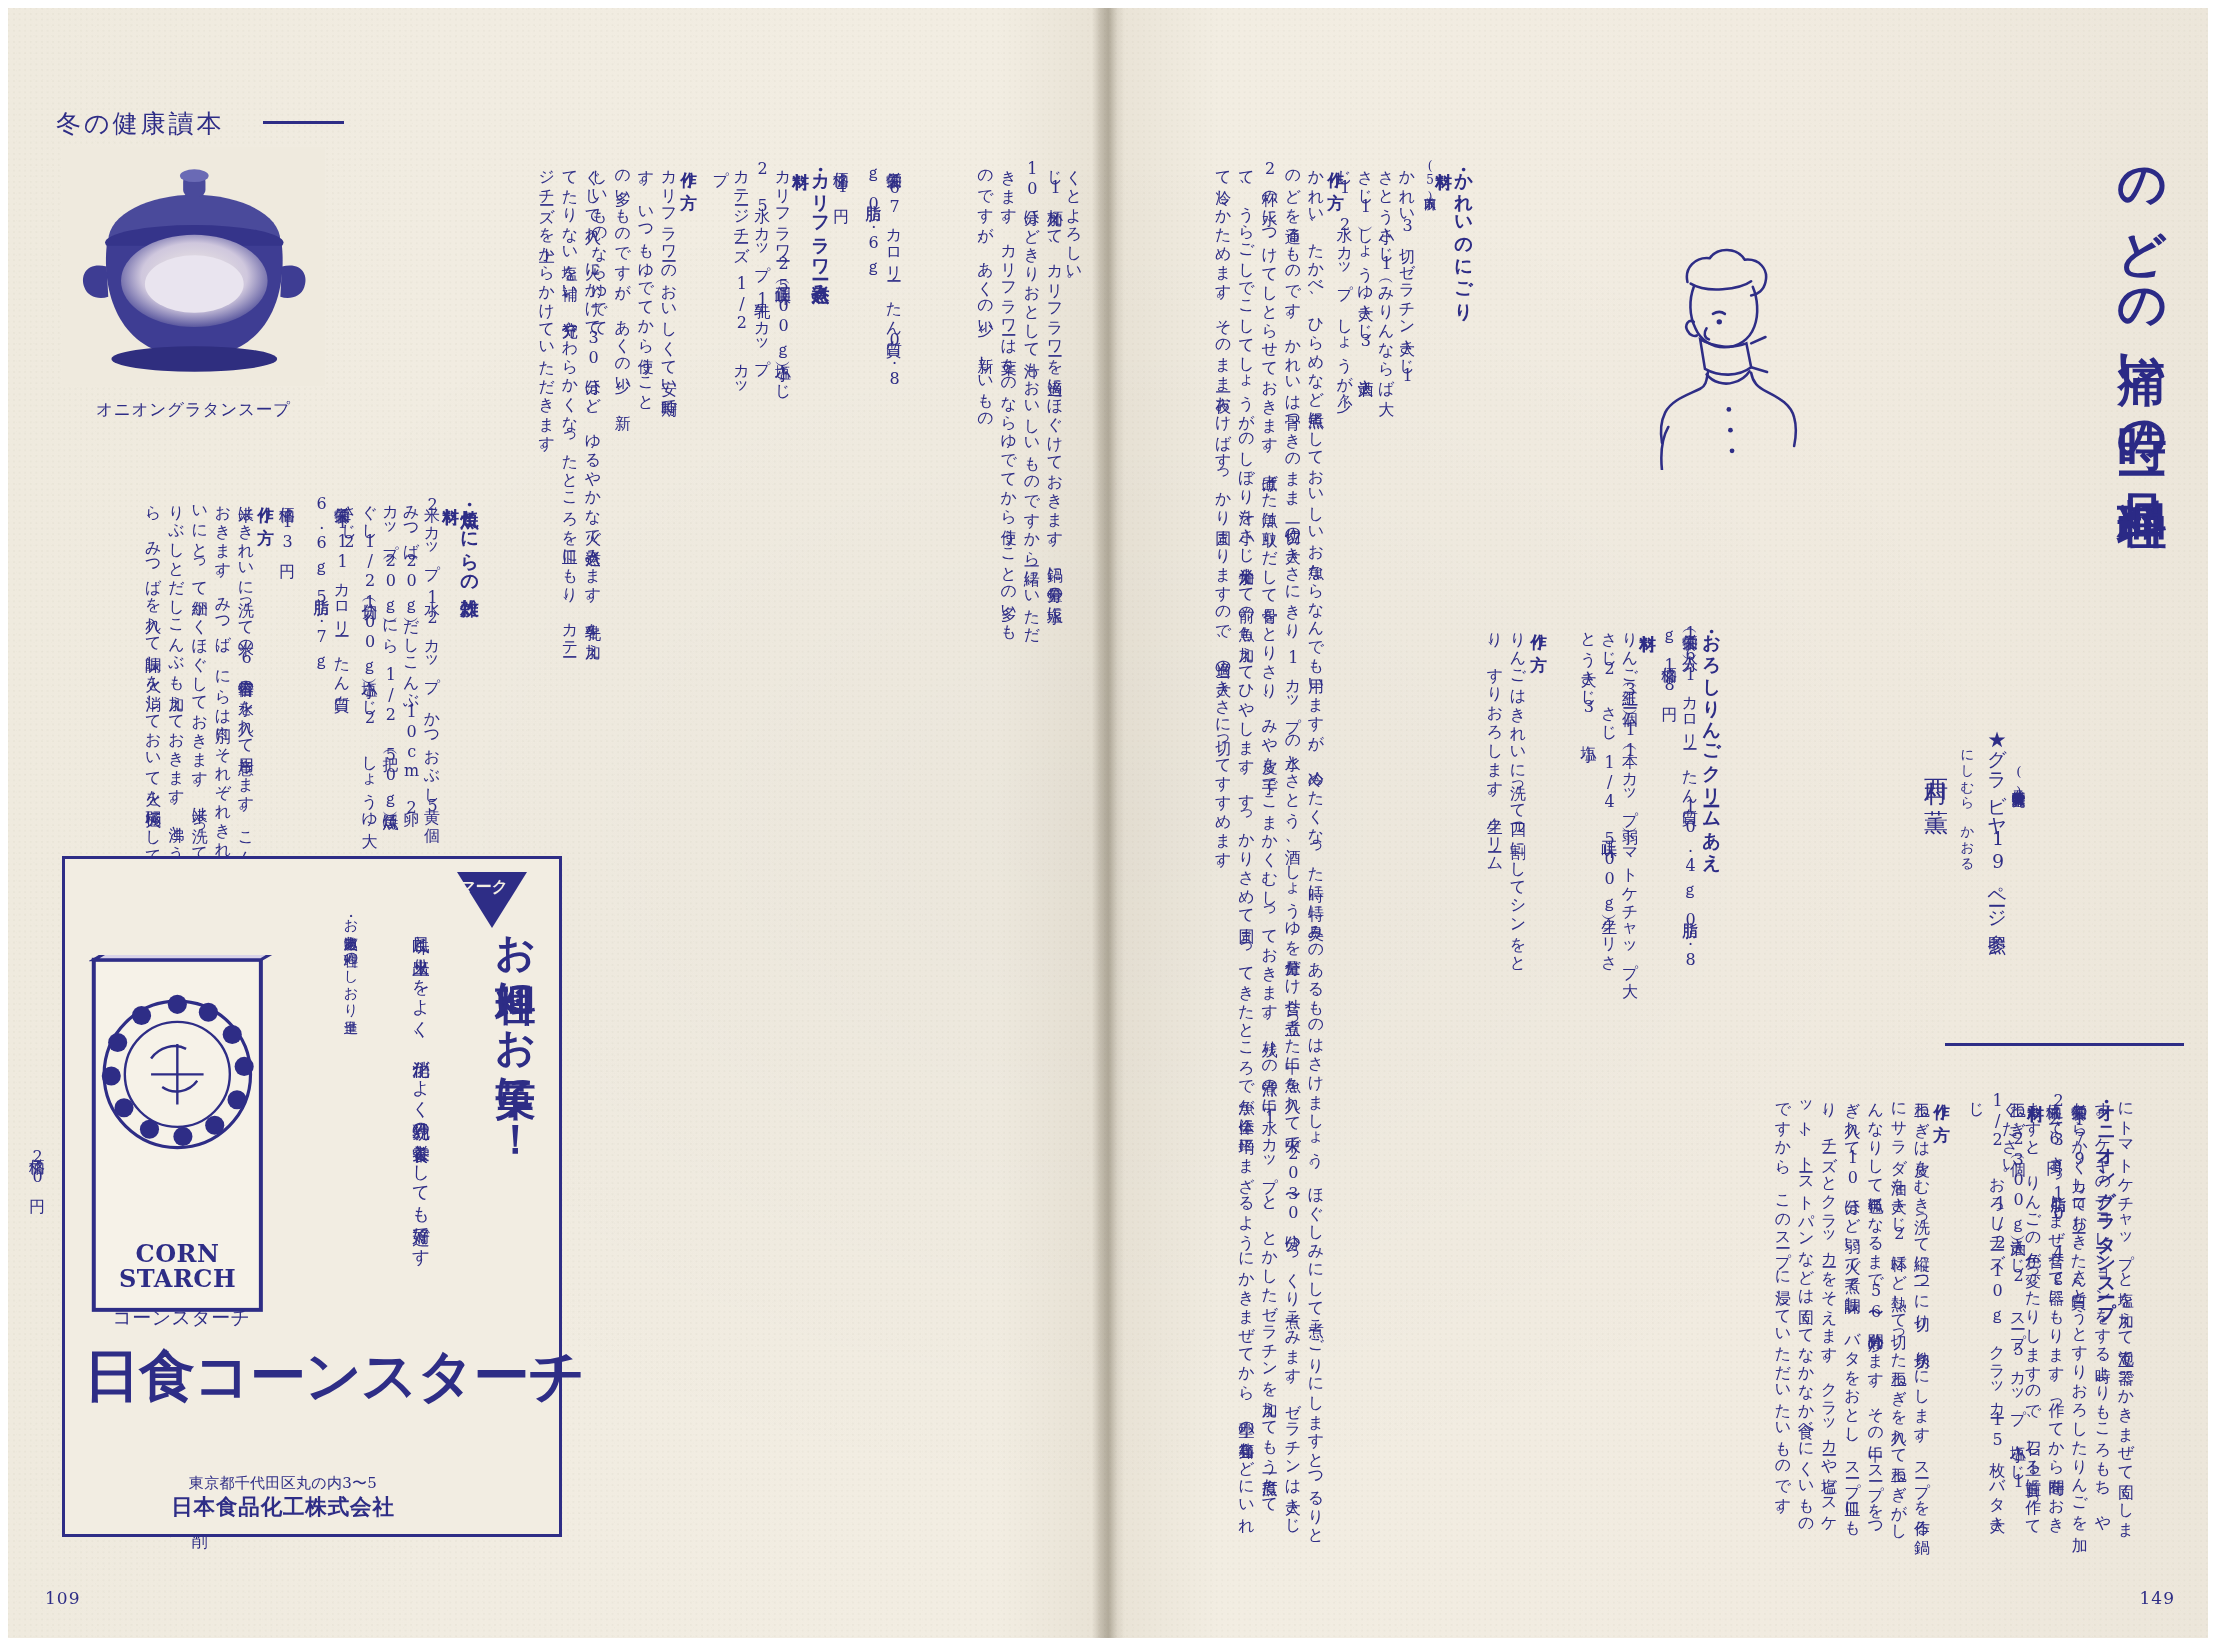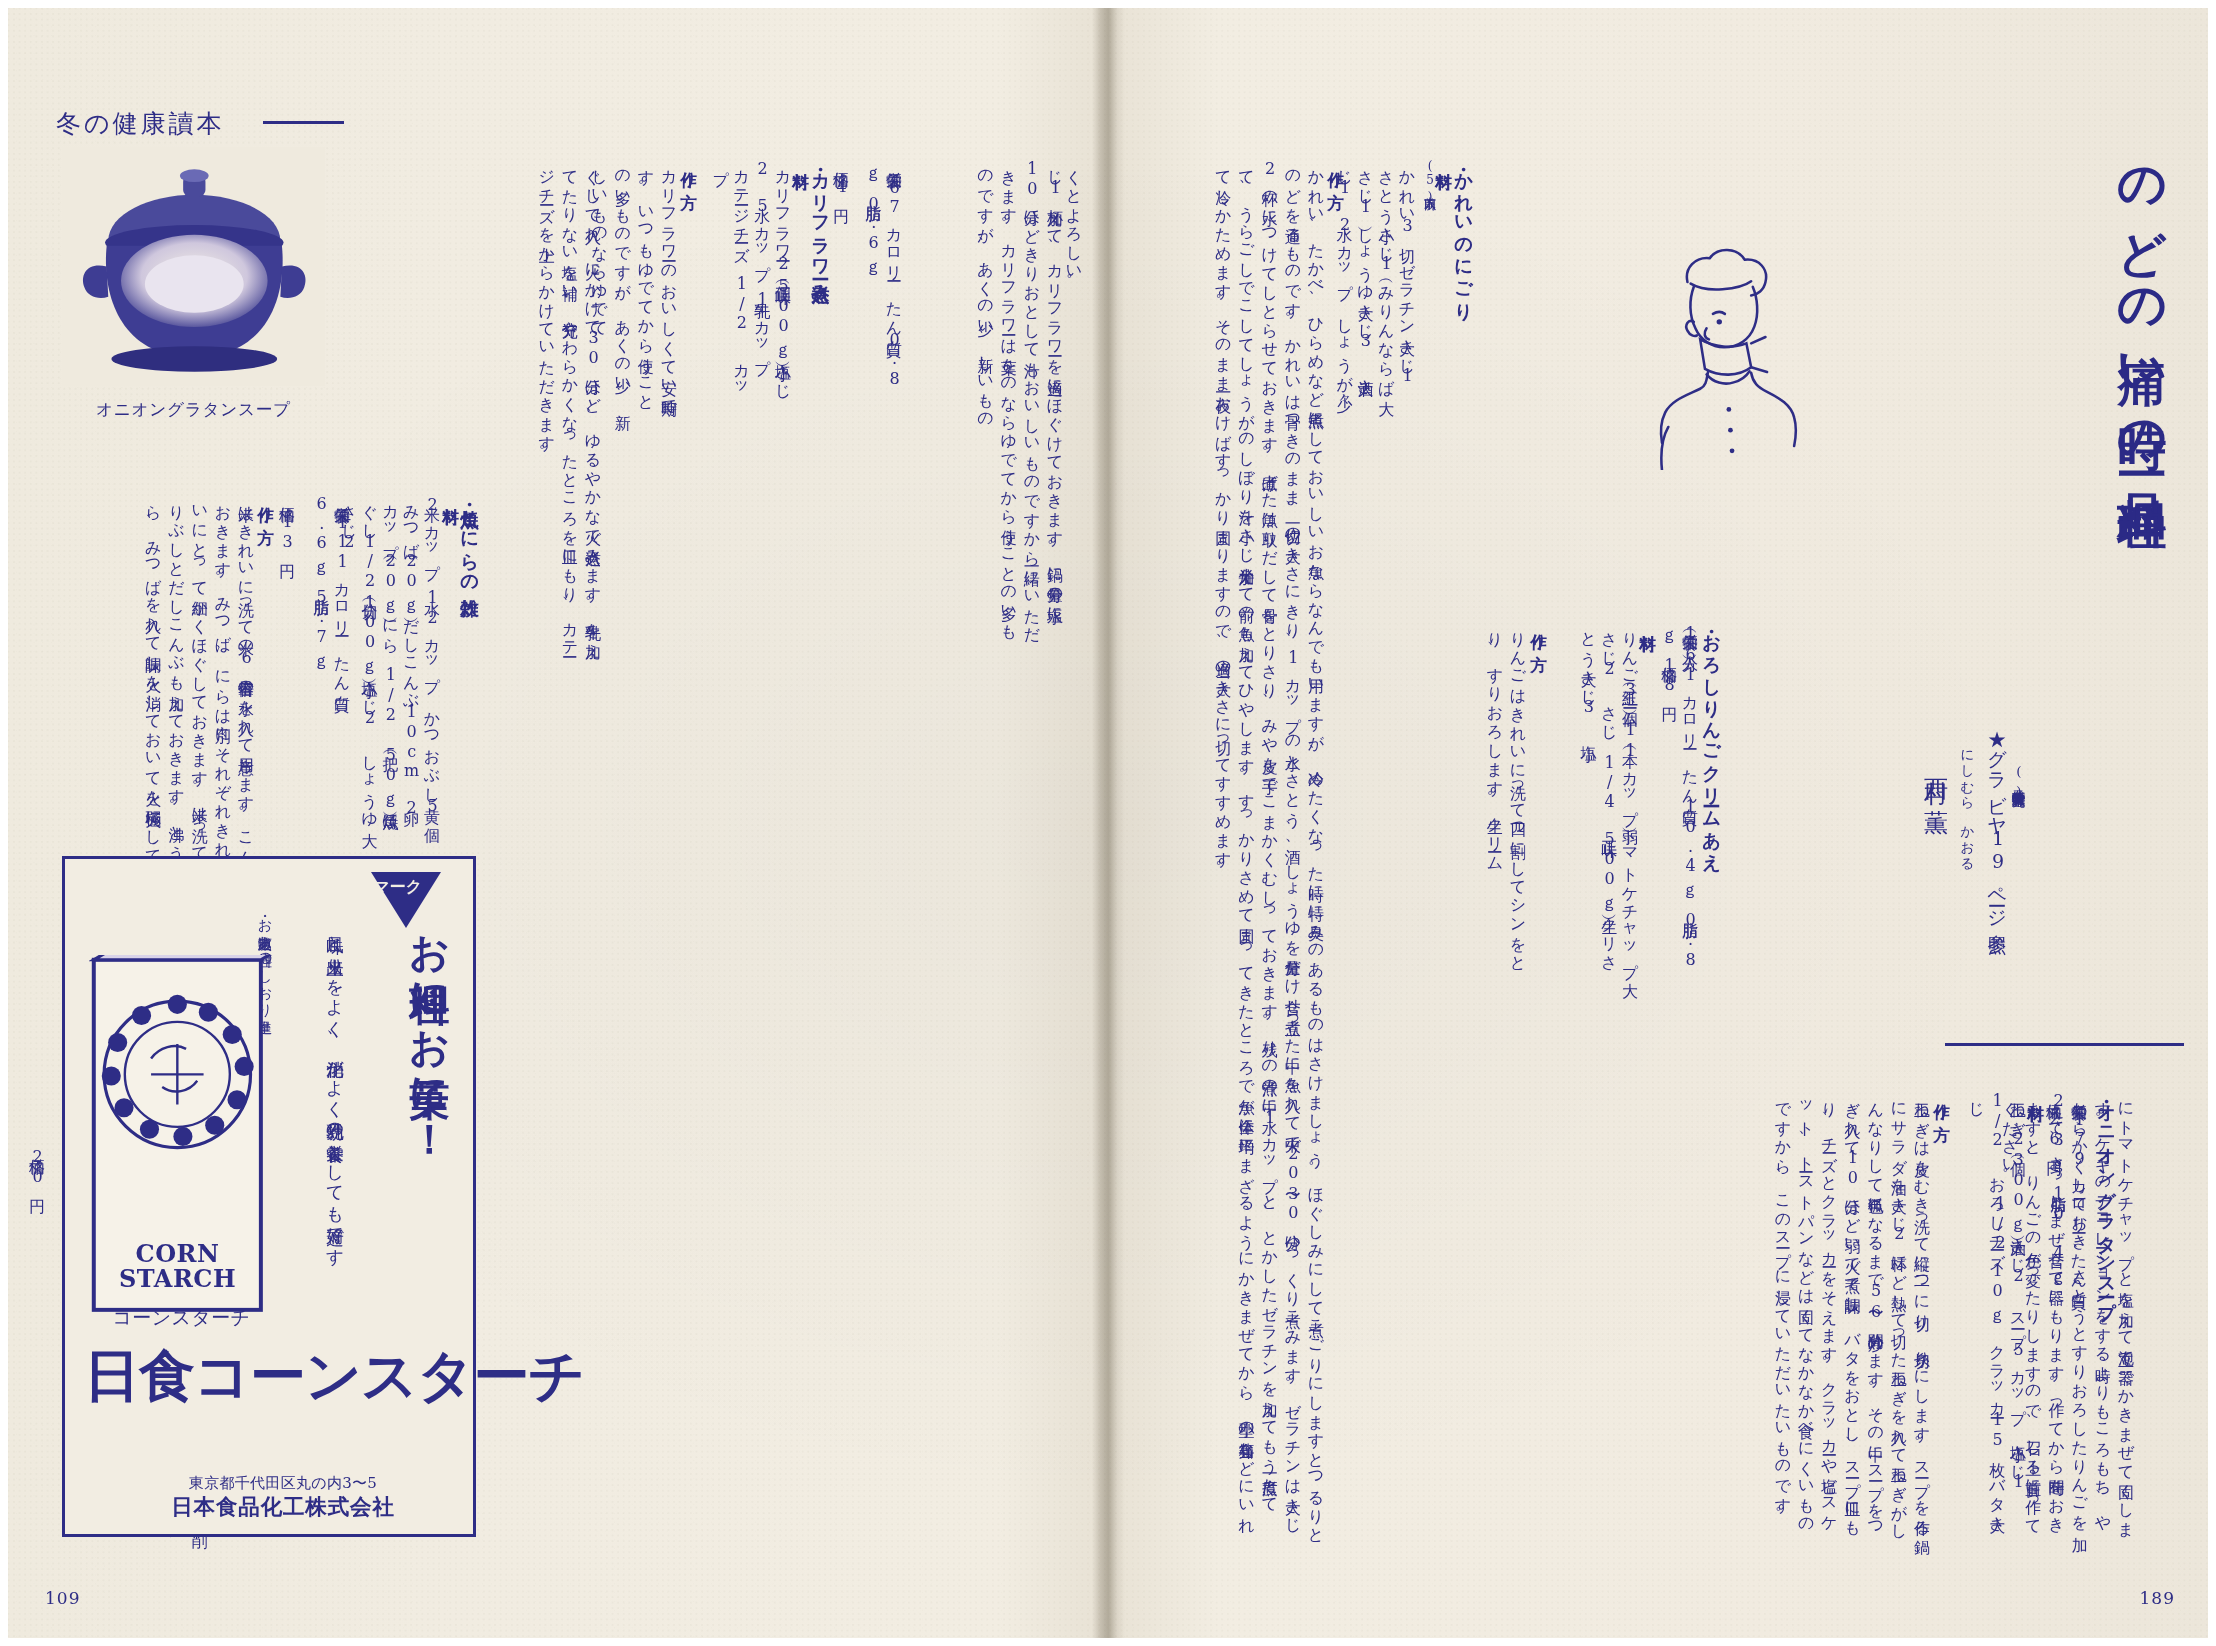--- a/index.html
+++ b/index.html
@@ -96,21 +96,21 @@
     position:absolute;left:62px;top:147px;width:263px;height:239px;
     background:#efeade;
   }
   .photocap{
     position:absolute;left:96px;top:398px;font-size:16.7px;letter-spacing:.04em;color:#2e2d86;
     white-space:nowrap;
     text-align:right;
   }
   
   .ad{
-    position:absolute;left:62px;top:856px;width:414px;height:681px;
+    position:absolute;left:62px;top:856px;width:500px;height:681px;
     border:3.2px solid #2e2d86;background:#f2ede2;box-sizing:border-box;
   }
   .adbox-inner{position:absolute;inset:0;}
   .adtext-big{
     position:absolute;right:21px;top:48px;
     font-size:40px;font-weight:bold;letter-spacing:.02em;color:#2e2d86;
     line-height:1.08;
   }
   .adtext-mid{
     position:absolute;right:127px;top:64px;font-size:17.5px;letter-spacing:.03em;color:#2e2d86;line-height:1.35;
@@ -217,21 +217,21 @@
     <div class="col v sub" style="right:666px;top:621px;height:64px;">作り方</div>
     <div class="col v body" style="right:686px;top:621px;height:350px;width:45px;">りんごはきれいに洗って四つ割にしてシンをとり、すりおろします。生クリーム</div>
 
     <div class="col v hd" style="right:740px;top:159px;height:175px;">・かれいのにごり</div>
     <div class="col v sub" style="right:761px;top:159px;height:64px;">材料</div>
     <div class="col v" style="right:779px;top:159px;height:127px;font-size:12px;line-height:1.3;">(5人前以下同)</div>
     <div class="col v body tight" style="right:799px;top:159px;height:239px;width:68px;">かれい3切　ゼラチン大さじ1　さとう小さじ1（みりんならば大さじ1）しょうゆ大さじ3　酒大さじ1　水2カップ　しょうが少々</div>
     <div class="col v sub" style="right:869px;top:159px;height:64px;">作り方</div>
     <div class="col v body" style="right:888px;top:159px;height:1377px;width:197px;">かれい、たかべ、ひらめなど煮魚にしておいしいお魚ならなんでも用いますが、冷めたくなった時に特に臭みのあるものはさけましょう。ほぐしみにして煮こごりにしますとつるりとのどを通るものです。かれいは骨つきのまま、一切位の大きさにきり、1カップの水とさとう、酒、しょうゆを分量だけ合せ煮立った中に魚を入れて中火で20〜30分ゆっくり煮こみます。ゼラチンは大さじ2杯の水につけてしとらせておきます。煮上げた魚は取りだして骨をとりさり、みや皮を手でこまかくむしっておきます。残りの煮汁の中に水1カップと、とかしたゼラチンを加えてもう一度煮たてて、うらごしでこしてしょうがのしぼり汁を小さじ半分加えて前の魚も加えてひやします。すっかりさめて固まってきたところで魚が全体に平均にまざるようにかきまぜてから、小型の弁当箱などにいれて冷しかためます。そのまま一夜おけばすっかり固まりますので、適当の大きさに切ってすすめます。</div>
 
-    <div class="folio" style="right:41px;bottom:38px;">189</div>
+    <div class="folio" style="right:41px;bottom:38px;">149</div>
   </div>
 
   <div class="page left">
 
     <div class="runhead">冬の健康讀本</div>
     <div class="runhead-rule"></div>
 
     <div class="photo">
       <svg viewBox="0 0 330 300" width="263" height="239">
         <defs>

